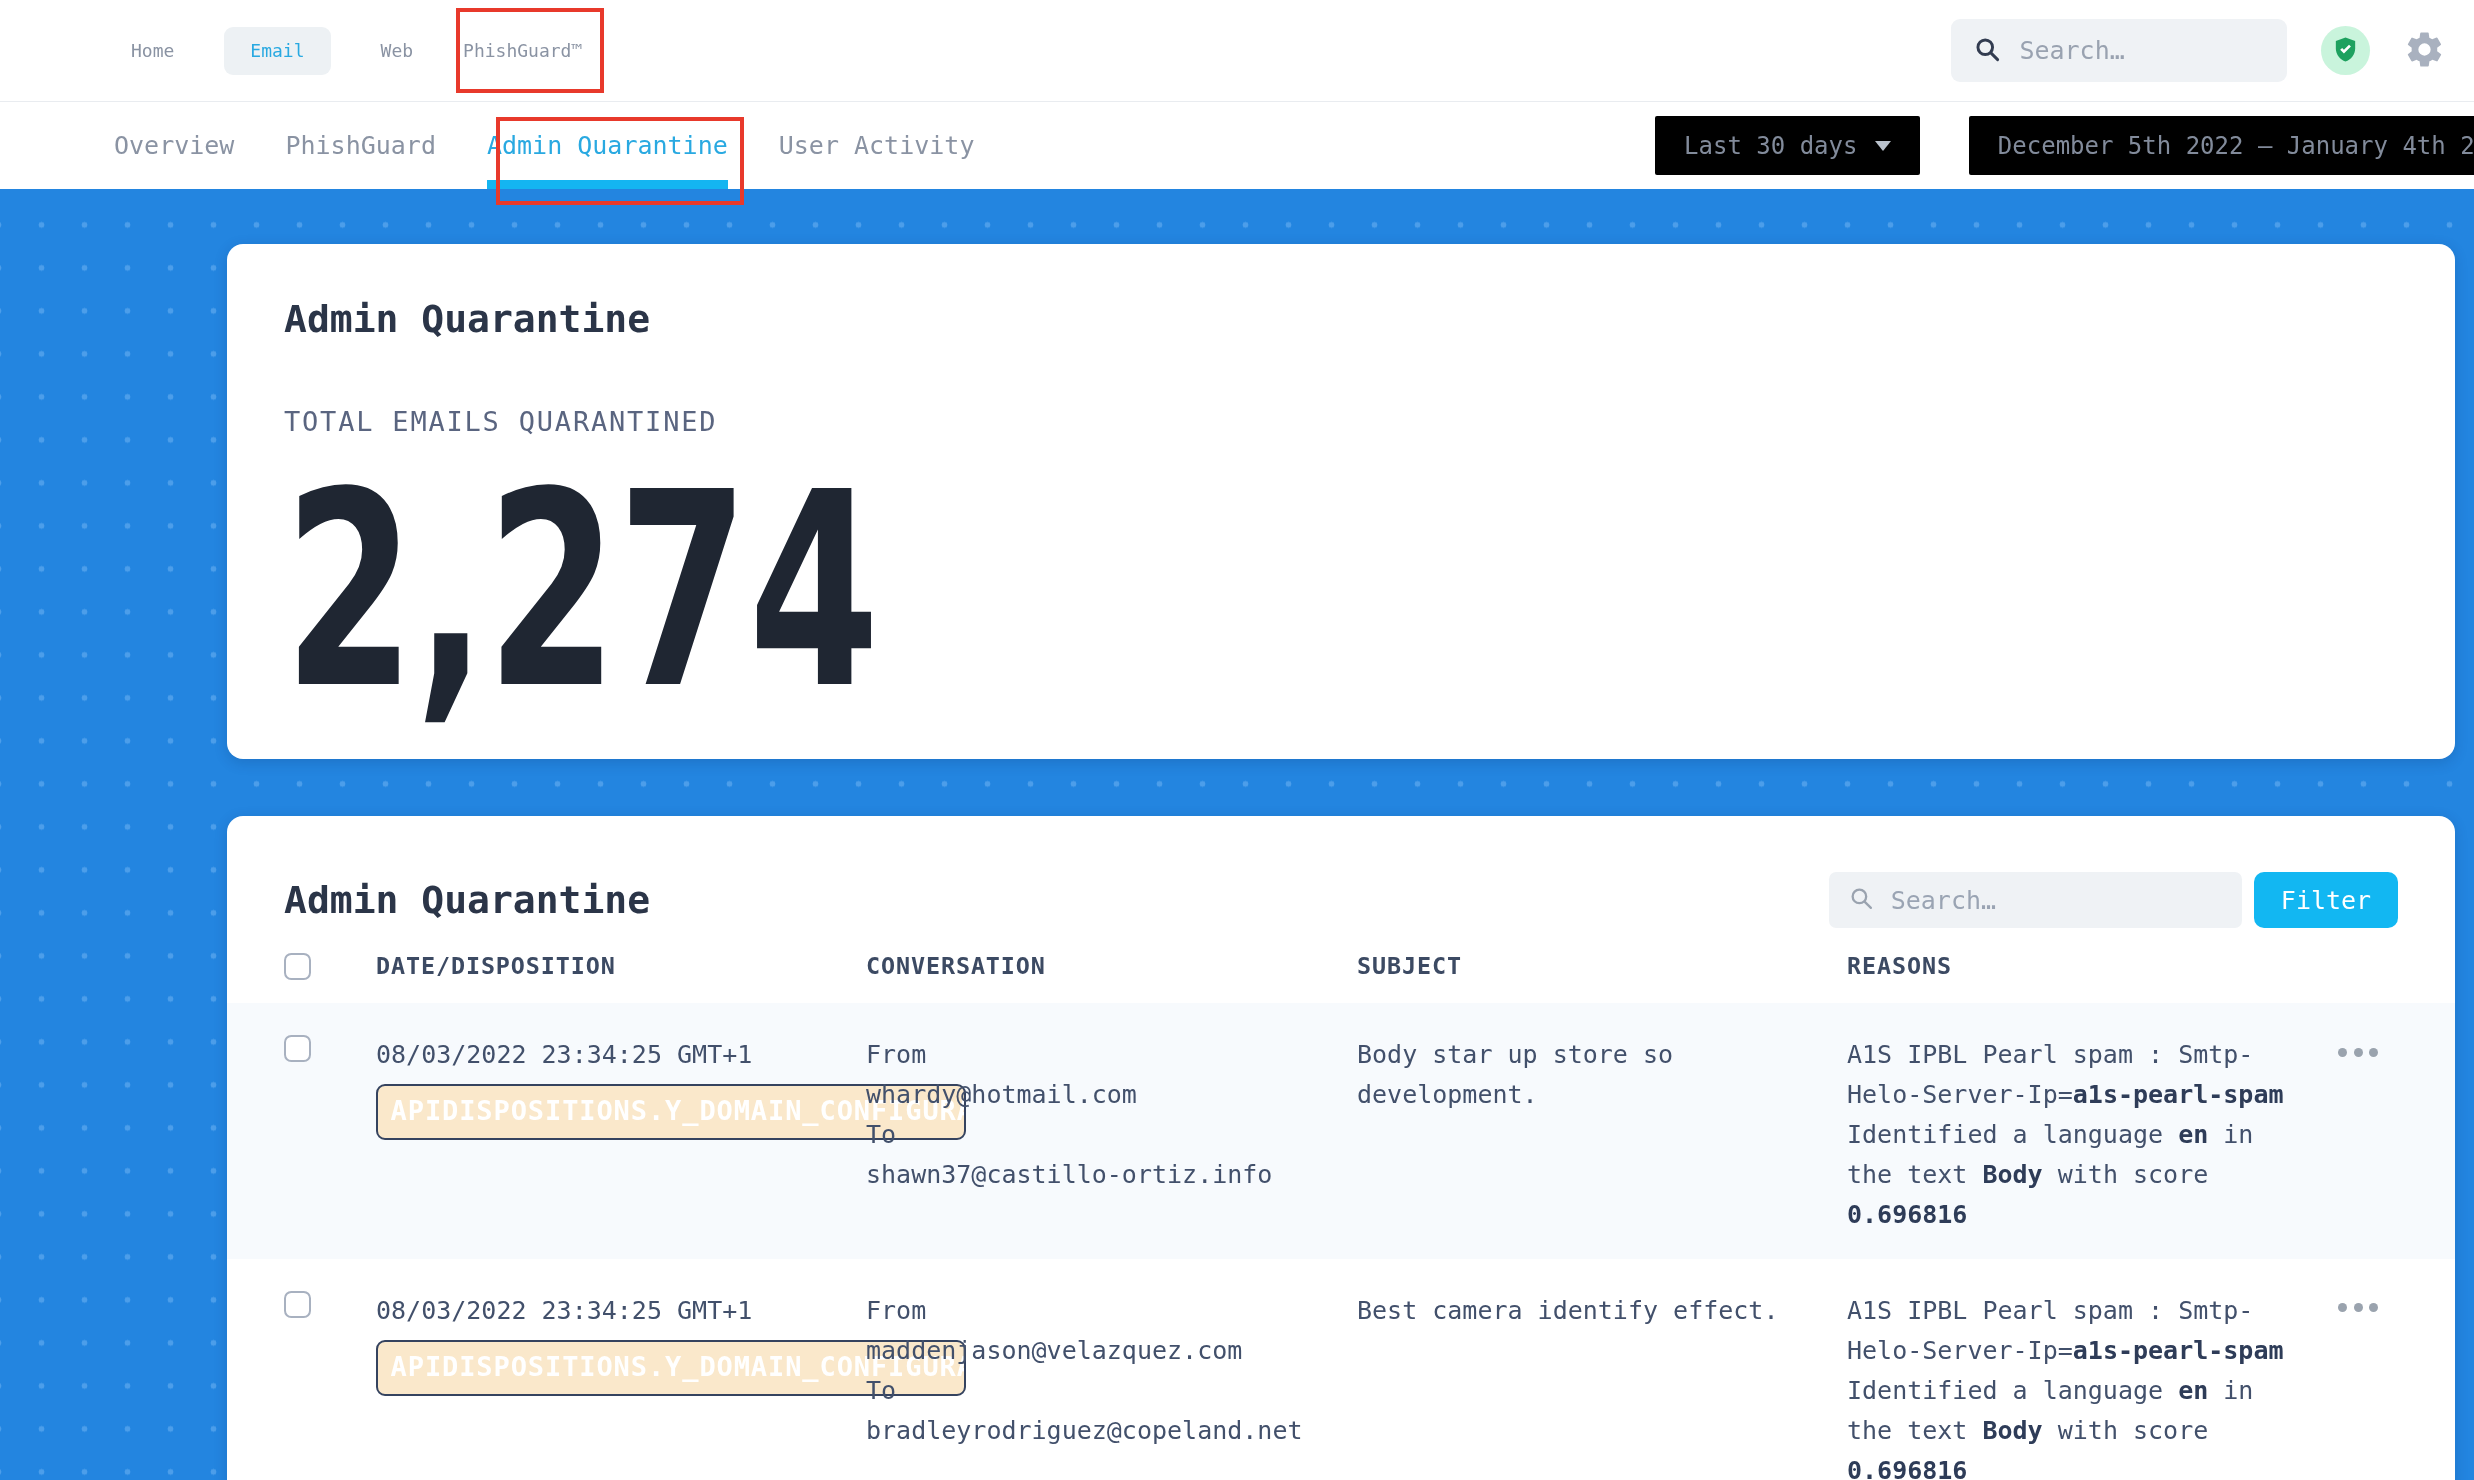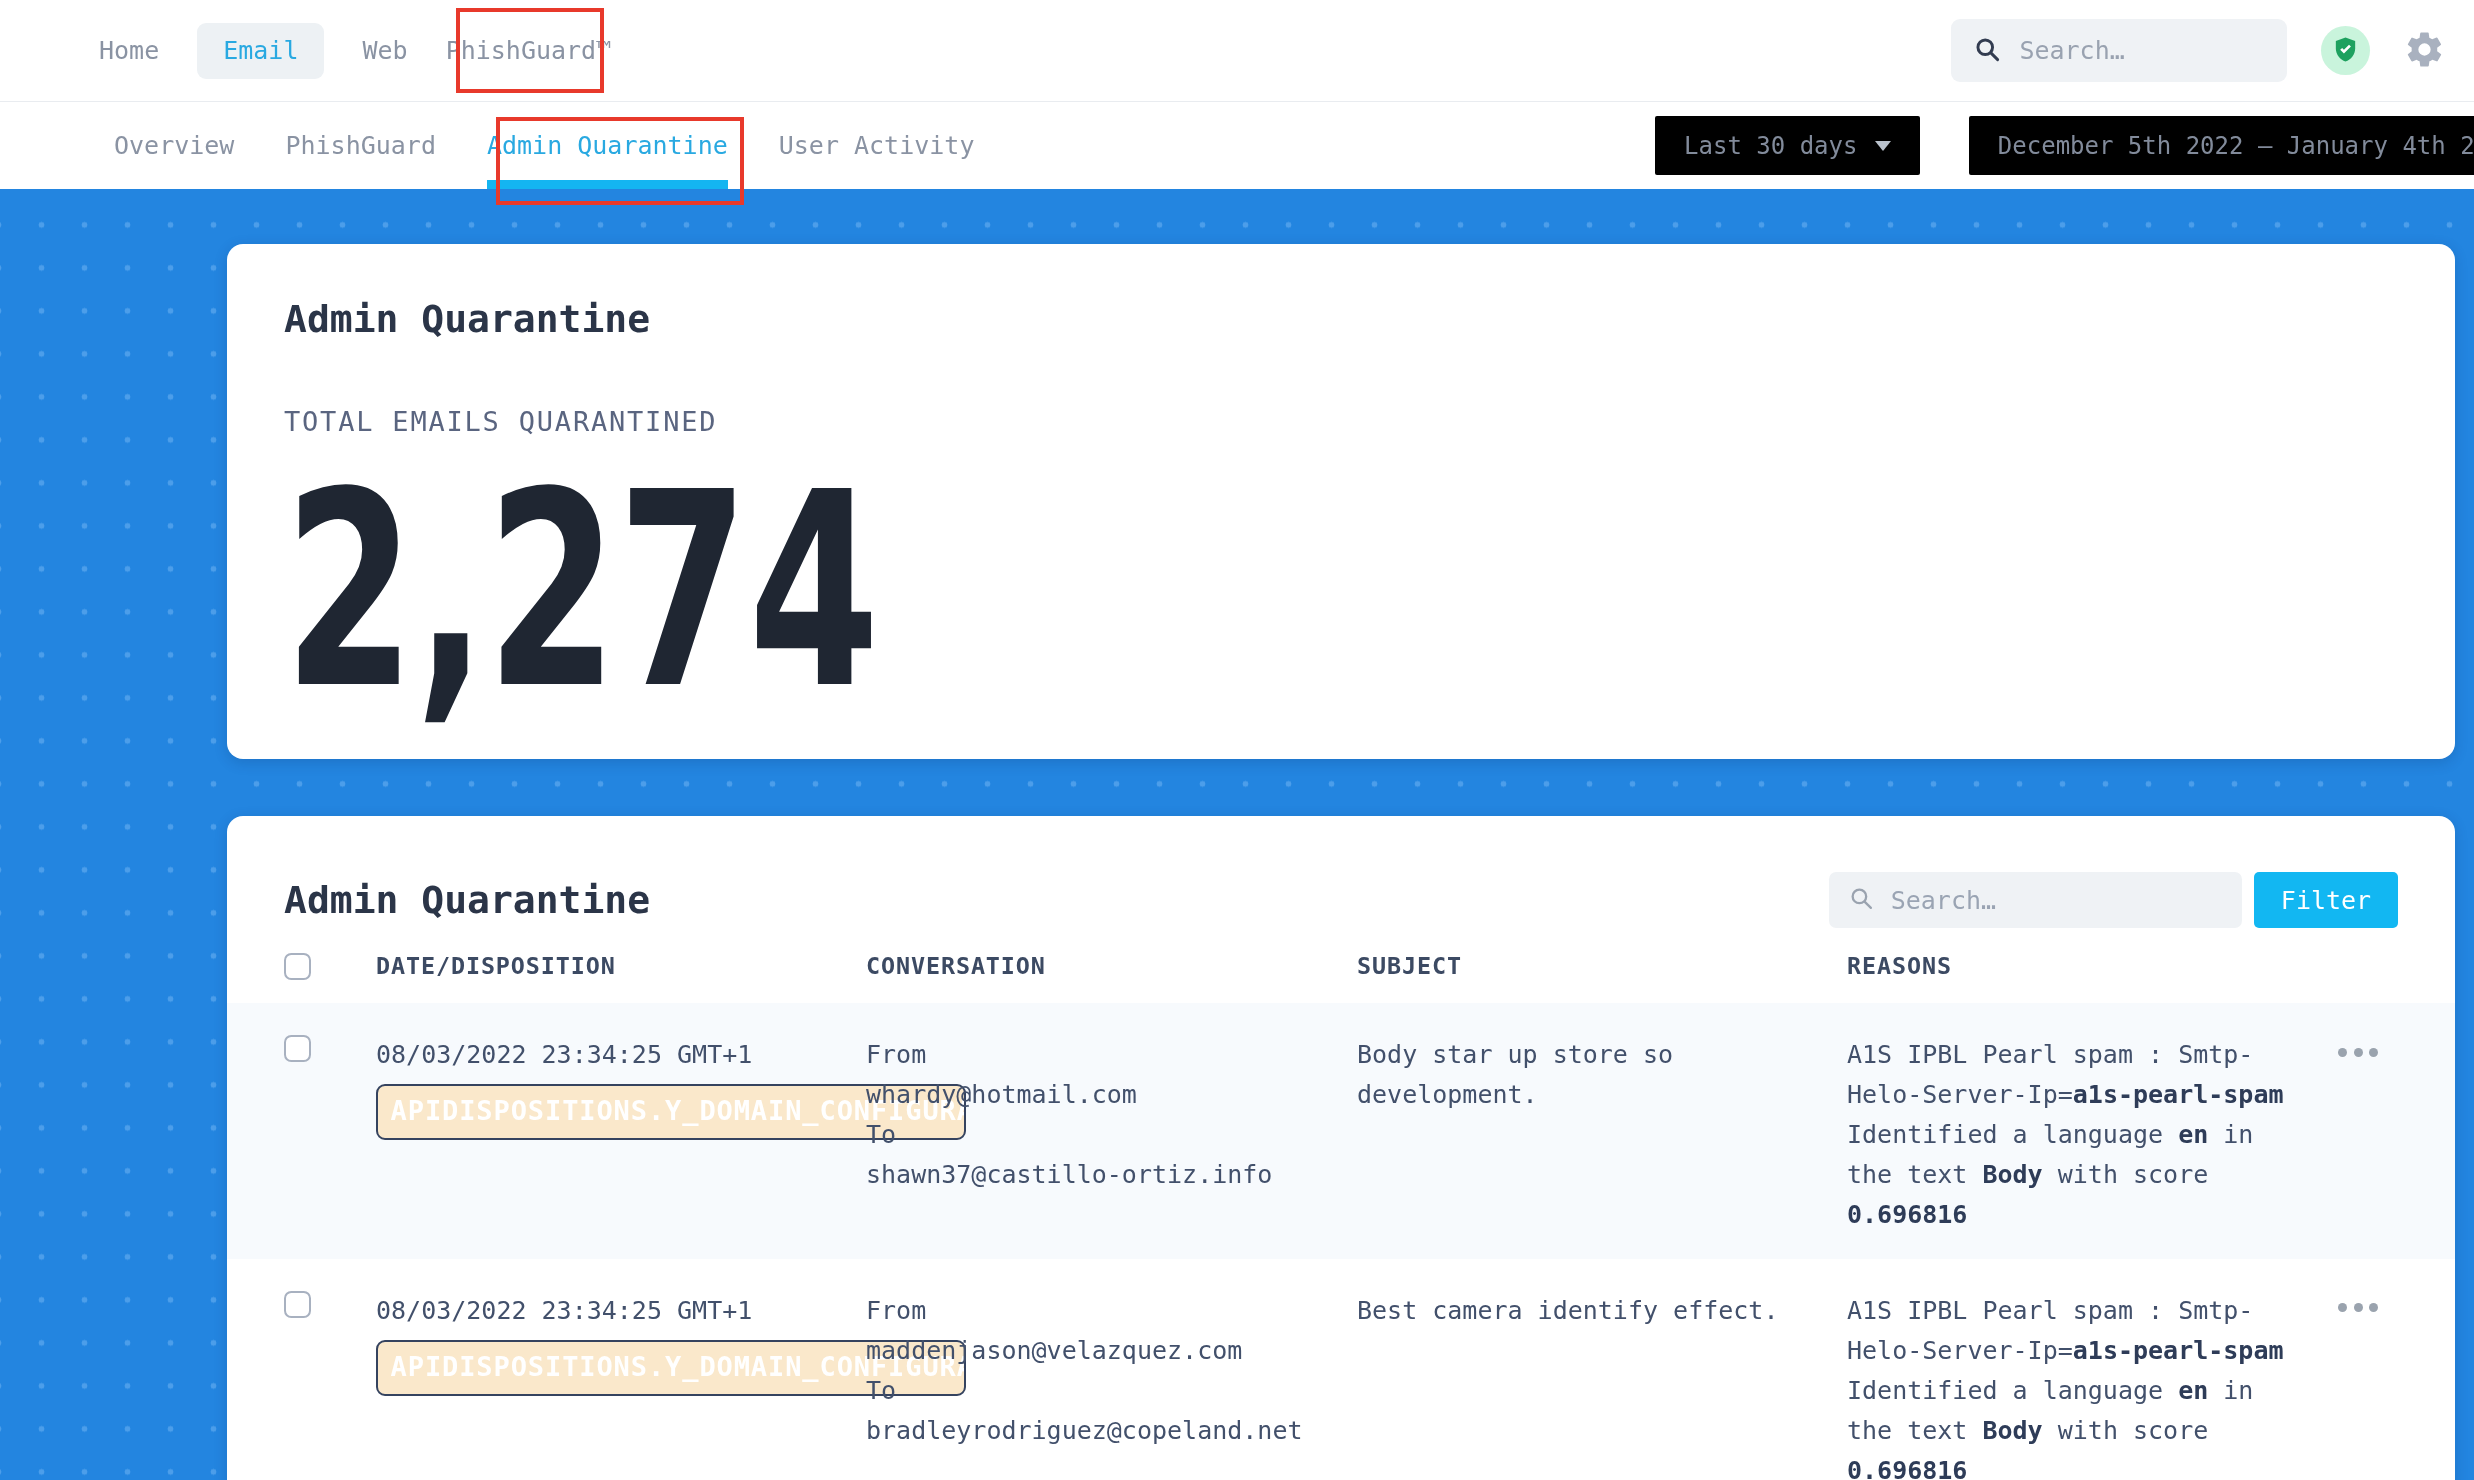--- a/index.html
+++ b/index.html
@@ -13,21 +13,21 @@
 
   
   .topbar {
     height:102px; background:#fff; border-bottom:0.9px solid #E9ECF0;
     display:flex; align-items:center; padding:0 30px 0 31px; position:relative; z-index:5;
   }
   .brand { display:flex; align-items:center; gap:12.6px; }
   .brand-text { font-family:"Liberation Sans",sans-serif; color:#3F4347; line-height:1.05; }
   .brand-name { font-size:30.5px; font-weight:bold; letter-spacing:3.6px; }
   .brand-sub  { font-size:22.5px; font-weight:bold; letter-spacing:2.7px; margin-top:3.6px; }
-  .main-nav { display:flex; align-items:center; gap:38px; margin-left:68px; font-size:25px; color:#8A93A3; }
+  .main-nav { display:flex; align-items:center; gap:50px; margin-left:100px; font-size:18px; color:#8A93A3; }
   .nav-item { cursor:pointer; white-space:nowrap; }
   .nav-item.active { background:#EDF1F4; color:#29A9E1; padding:13.5px 26px; border-radius:9px; }
   .topbar-right { margin-left:auto; display:flex; align-items:center; gap:34px; }
   .searchbox {
     width:336px; height:63px; background:#EFF2F5; border-radius:9px;
     display:flex; align-items:center; gap:16px; padding:0 23.4px;
   }
   .searchbox input {
     border:none; outline:none; background:transparent; width:100%;
     font-family:inherit; font-size:25px; color:#3A4456;
@@ -70,21 +70,21 @@
 
   
   .table-card { min-height:817px; padding:56px 57px 0; }
   .table-top { display:flex; align-items:center; }
   .table-actions { margin-left:auto; display:flex; align-items:center; gap:11.7px; }
   .card-search { width:413px; height:56px; background:#EFF2F5; border-radius:7.2px;
     display:flex; align-items:center; gap:14.4px; padding:0 20px; }
   .card-search input { border:none; outline:none; background:transparent; width:100%;
     font-family:inherit; font-size:25px; color:#42506B; }
   .card-search input::placeholder { color:#9AA4B3; }
-  .filter-btn { width:144px; height:56px; background:#12B7F2; border:none; border-radius:5px;
+  .filter-btn { width:144px; height:56px; background:#12B7F2; border:none; border-radius:10px;
     color:#fff; font-family:inherit; font-size:25px; cursor:pointer; }
 
   .grid { display:grid; grid-template-columns:92px 490px 491px 490px 458px 1fr; }
   .thead { margin-top:24px; padding-bottom:23.4px; align-items:center; }
   .th { font-size:23.4px; font-weight:bold; color:#3C4A63; letter-spacing:0.9px; }
   .checkbox { width:27px; height:27px; border:2.7px solid #A8B1C0; border-radius:7.2px; background:#fff; cursor:pointer; }
 
   .rows { margin:0 -57px; }
   .row { padding:32px 57px 23.4px; min-height:244px; }
   .row.alt { background:#F7FAFD; }

